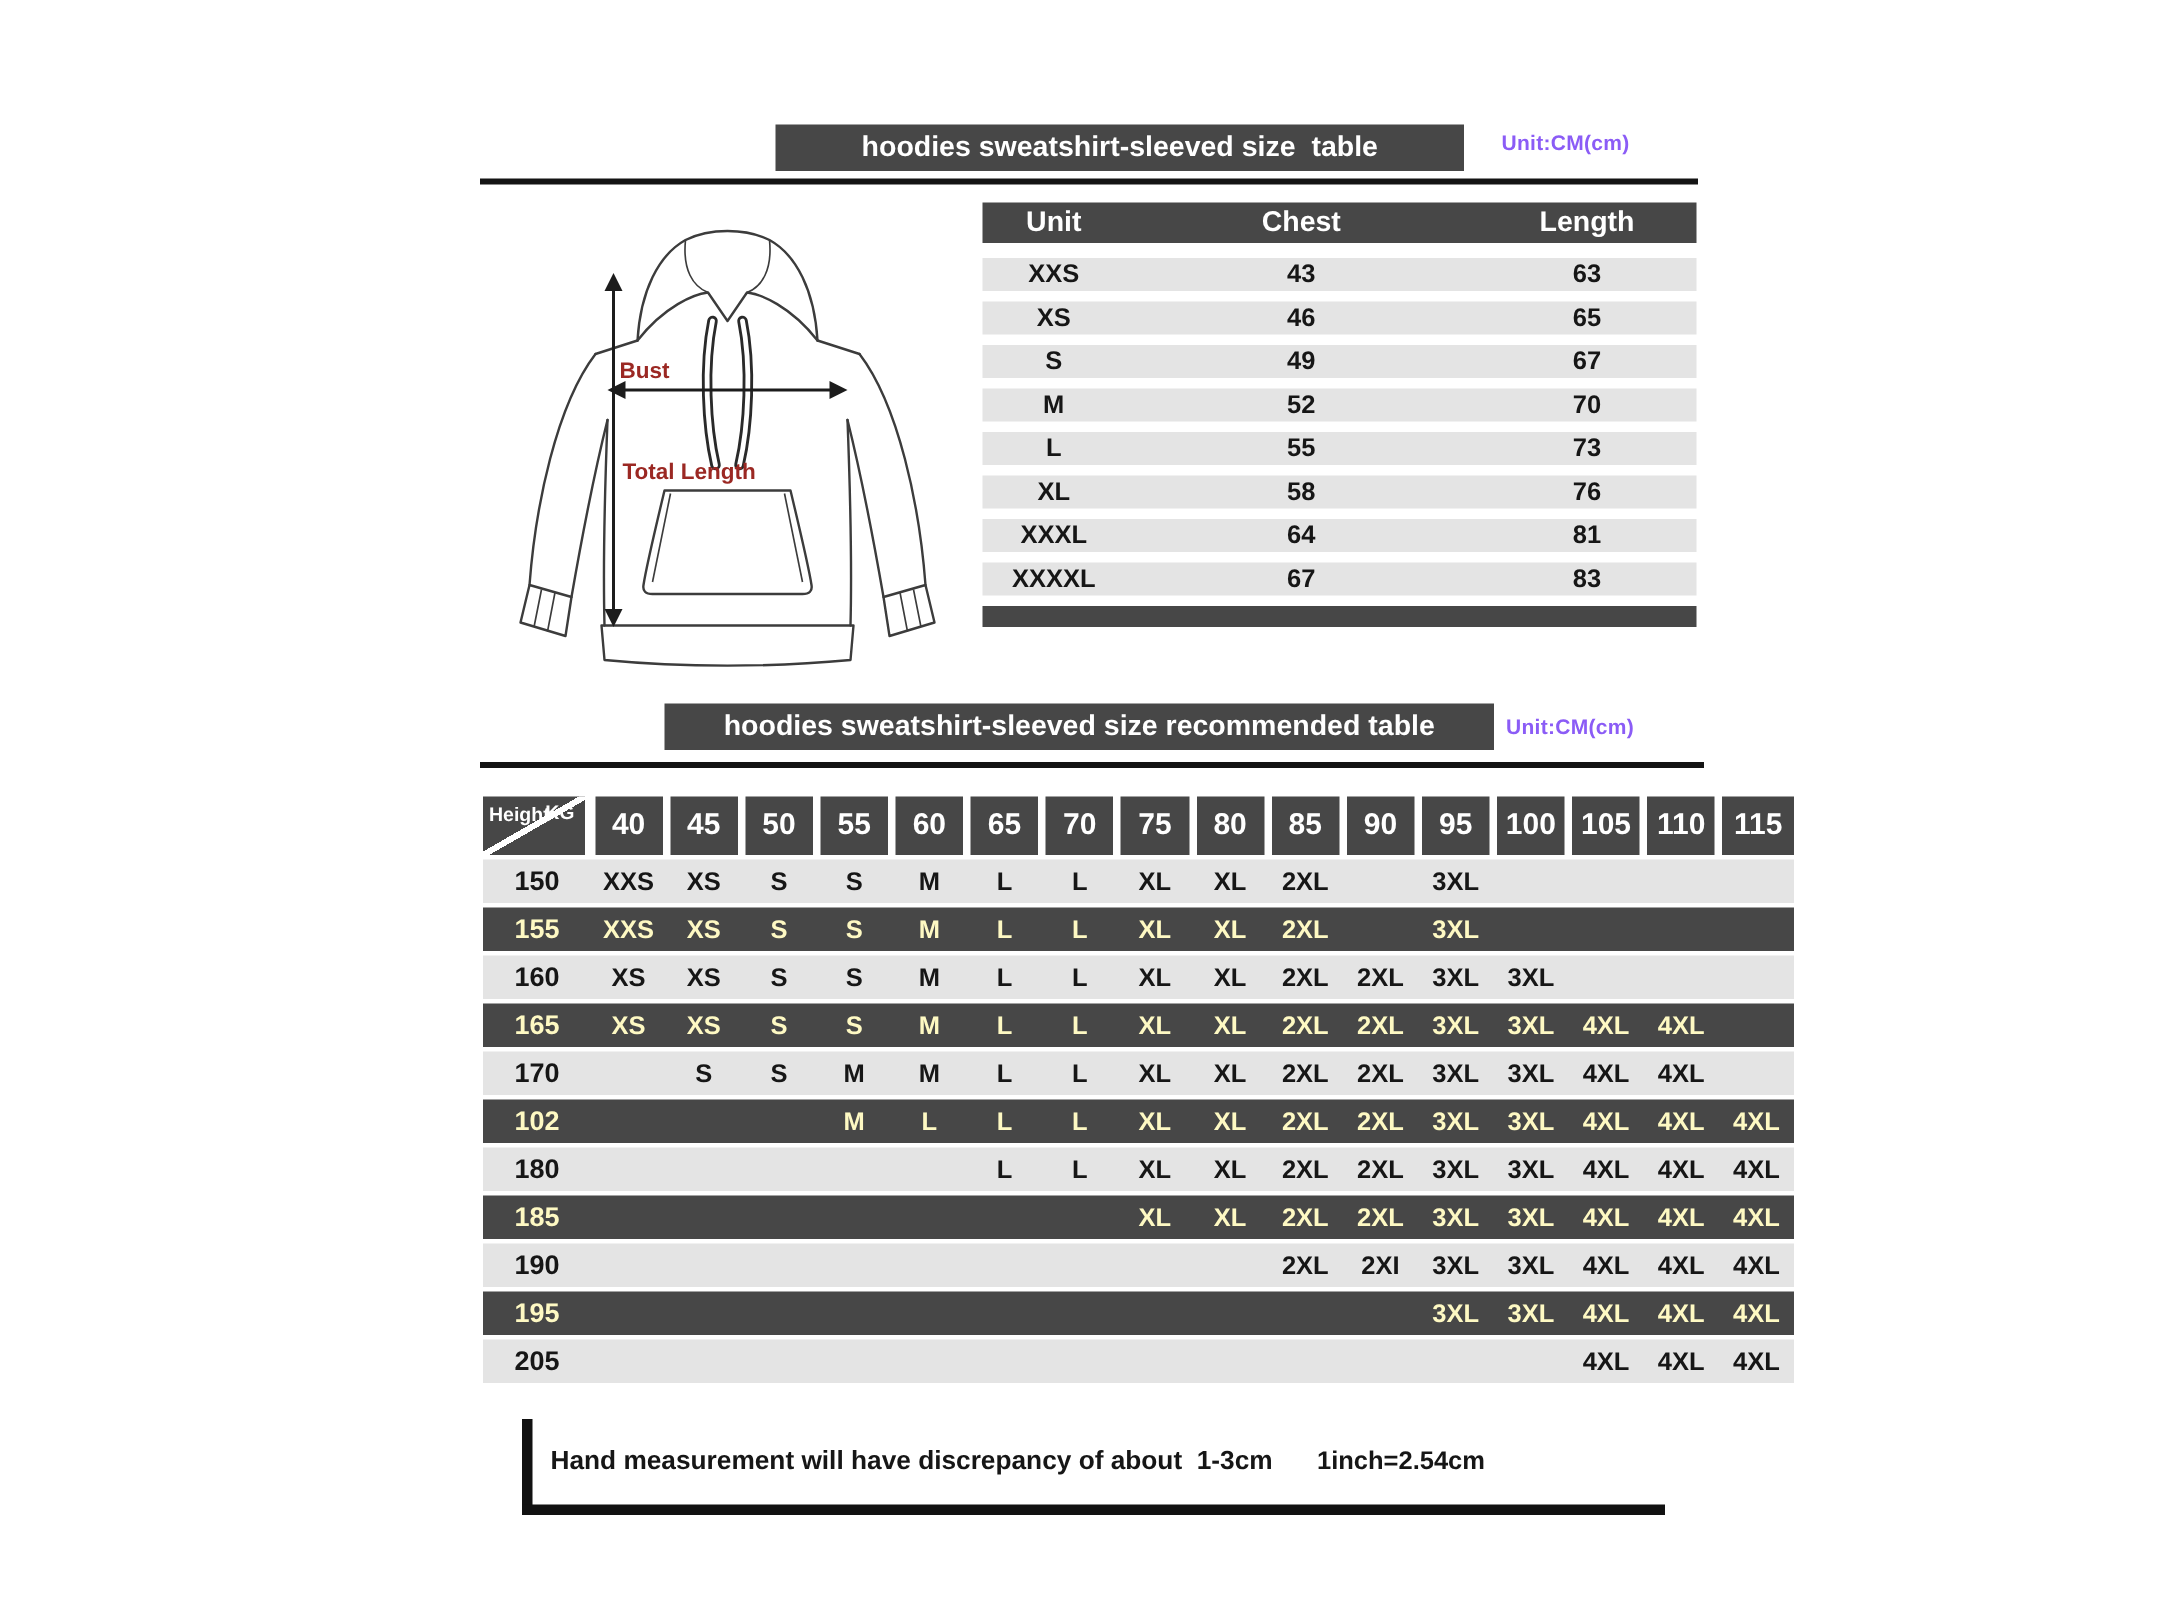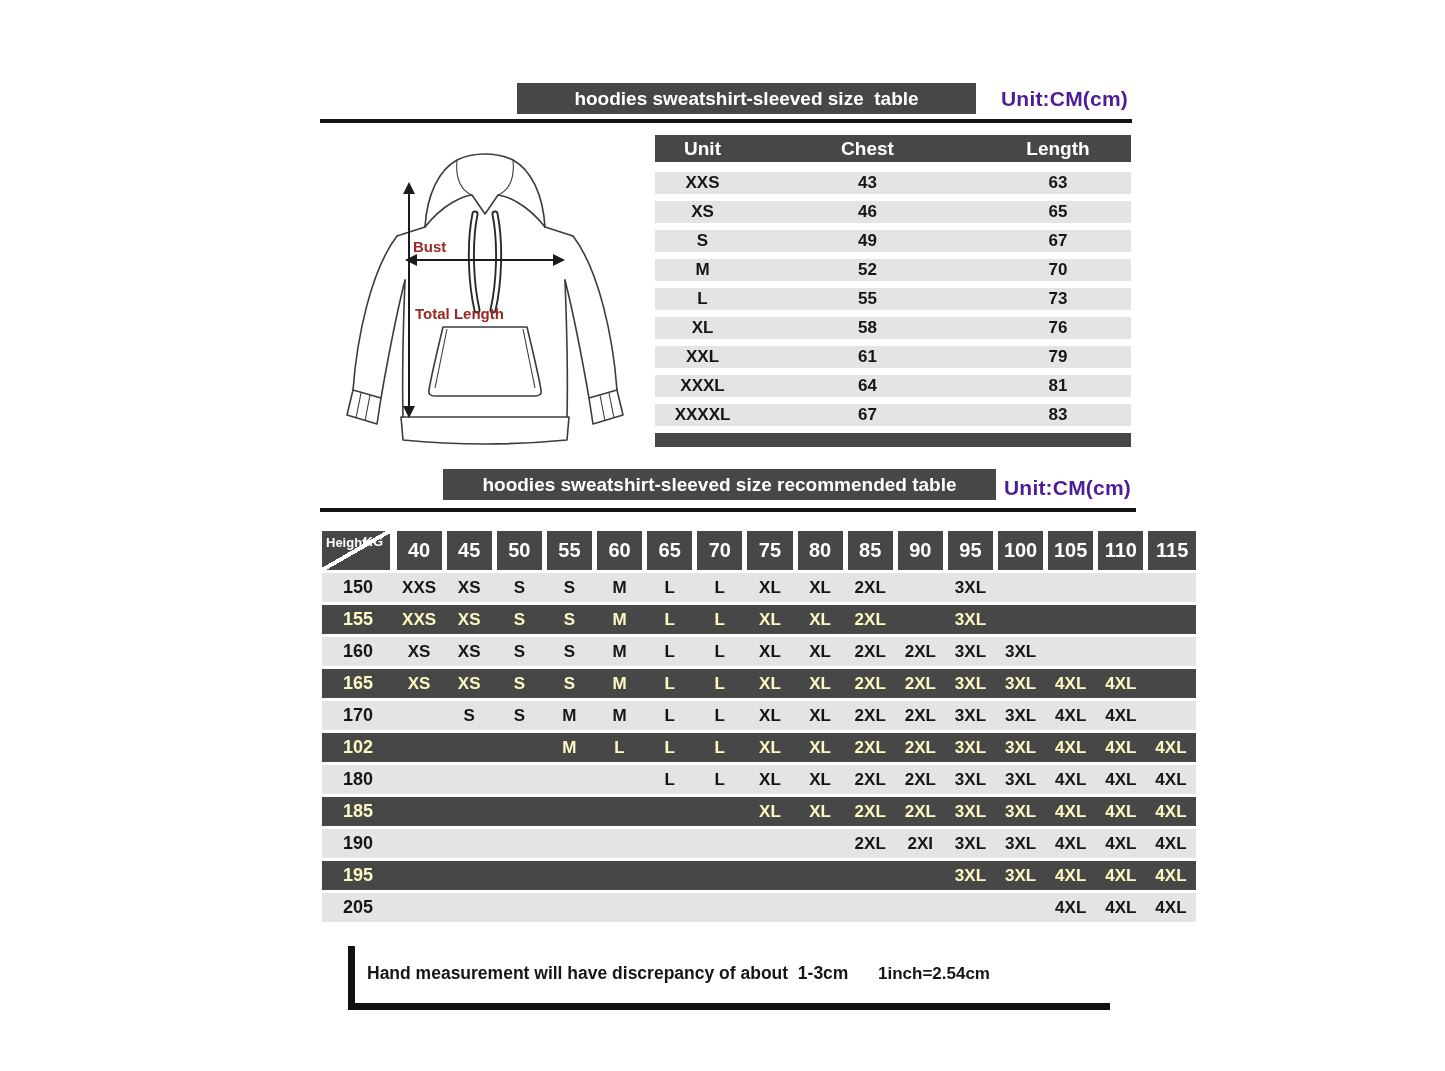--- a/index.html
+++ b/index.html
@@ -16,21 +16,21 @@
   }
   .abs{position:absolute;}
 
   
   .title-bar{
     background:var(--dark);color:#fff;font-weight:bold;font-size:19px;
     text-align:center;white-space:pre;display:flex;align-items:center;justify-content:center;
   }
   #title1{left:517px;top:83px;width:459px;height:31px;}
   #title2{left:443px;top:469px;width:553px;height:31px;}
-  .unit{font-size:21px;font-weight:bold;color:#4c1d95;letter-spacing:0.2px;}
+  .unit{font-size:14px;font-weight:bold;color:#8b5cf6;letter-spacing:0.2px;}
   #unit1{left:1001px;top:87px;}
   #unit2{left:1004px;top:476px;}
   .rule{background:#141414;}
   #rule1{left:320px;top:119px;width:812px;height:4px;}
   #rule2{left:320px;top:508px;width:816px;height:4px;}
 
   
   #size-table{left:655px;top:135px;width:476px;}
   .st-grid{display:grid;grid-template-columns:95px 235px 146px;}
   .st-header{background:var(--dark);height:27px;align-items:center;color:#fff;
@@ -158,25 +158,20 @@
       </div>
       <div class="srow">
         <div>L</div>
         <div>55</div>
         <div>73</div>
       </div>
       <div class="srow">
         <div>XL</div>
         <div>58</div>
         <div>76</div>
-      </div>
-      <div class="srow">
-        <div>XXL</div>
-        <div>61</div>
-        <div>79</div>
       </div>
       <div class="srow">
         <div>XXXL</div>
         <div>64</div>
         <div>81</div>
       </div>
       <div class="srow">
         <div>XXXXL</div>
         <div>67</div>
         <div>83</div>

